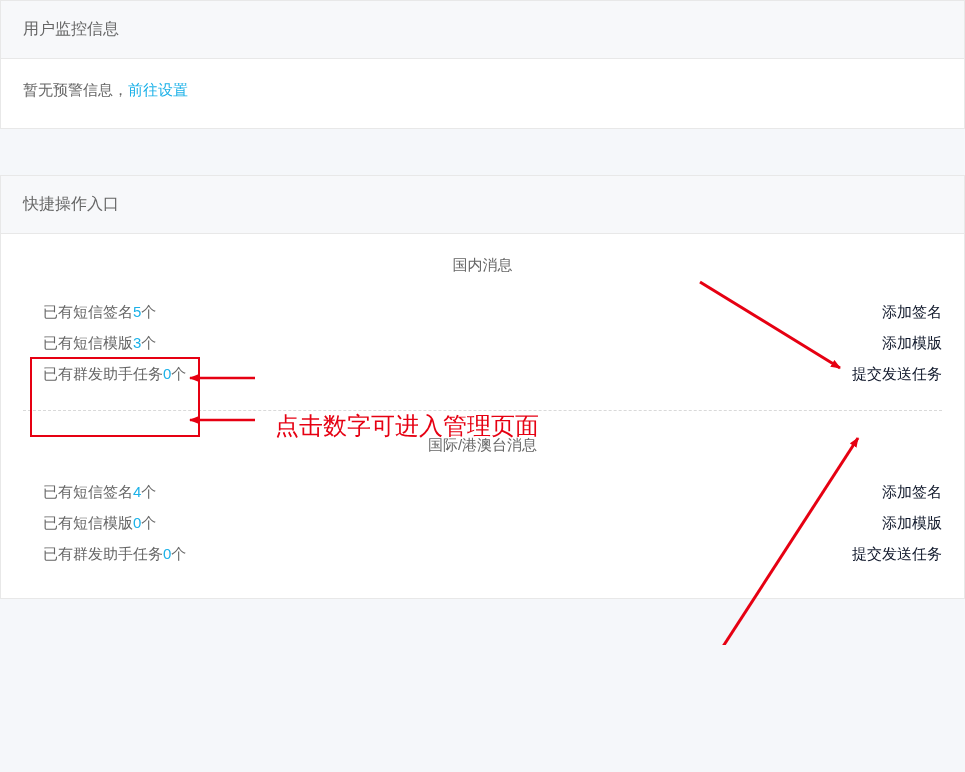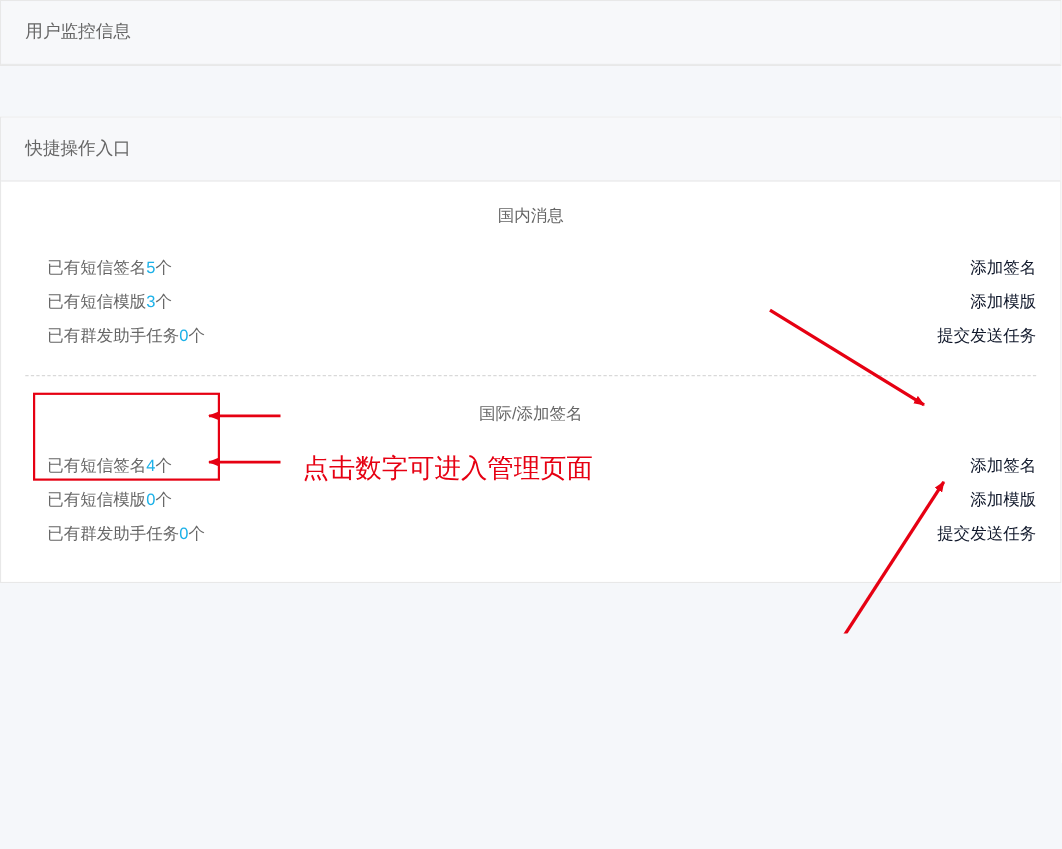--- a/index.html
+++ b/index.html
@@ -71,20 +71,23 @@
 </style>
 </head>
 <body>
 
 <div class="container">
 
   <div class="panel">
     <div class="panel-header">
       <span>用户监控信息</span>
     </div>
+    <div class="panel-body">
+      <span>暂无预警信息，</span><span class="link">前往设置</span>
+    </div>
   </div>
 
   <div class="panel">
     <div class="panel-header">
       <span>快捷操作入口</span>
     </div>
     <div class="panel-body">
 
       <div>
         <div class="section-title">国内消息</div>
@@ -107,21 +110,21 @@
           <span class="left">
             <span>已有群发助手任务</span><span class="count">0</span><span class="unit">个</span>
           </span>
           <span class="action">提交发送任务</span>
         </div>
       </div>
 
       <hr class="dashed-divider">
 
       <div>
-        <div class="section-title">国际/添加签名</div>
+        <div class="section-title">国际/港澳台消息</div>
 
         <div class="row">
           <span class="left">
             <span>已有短信签名</span><span class="count">4</span><span class="unit">个</span>
           </span>
           <span class="action">添加签名</span>
         </div>
 
         <div class="row">
           <span class="left">

